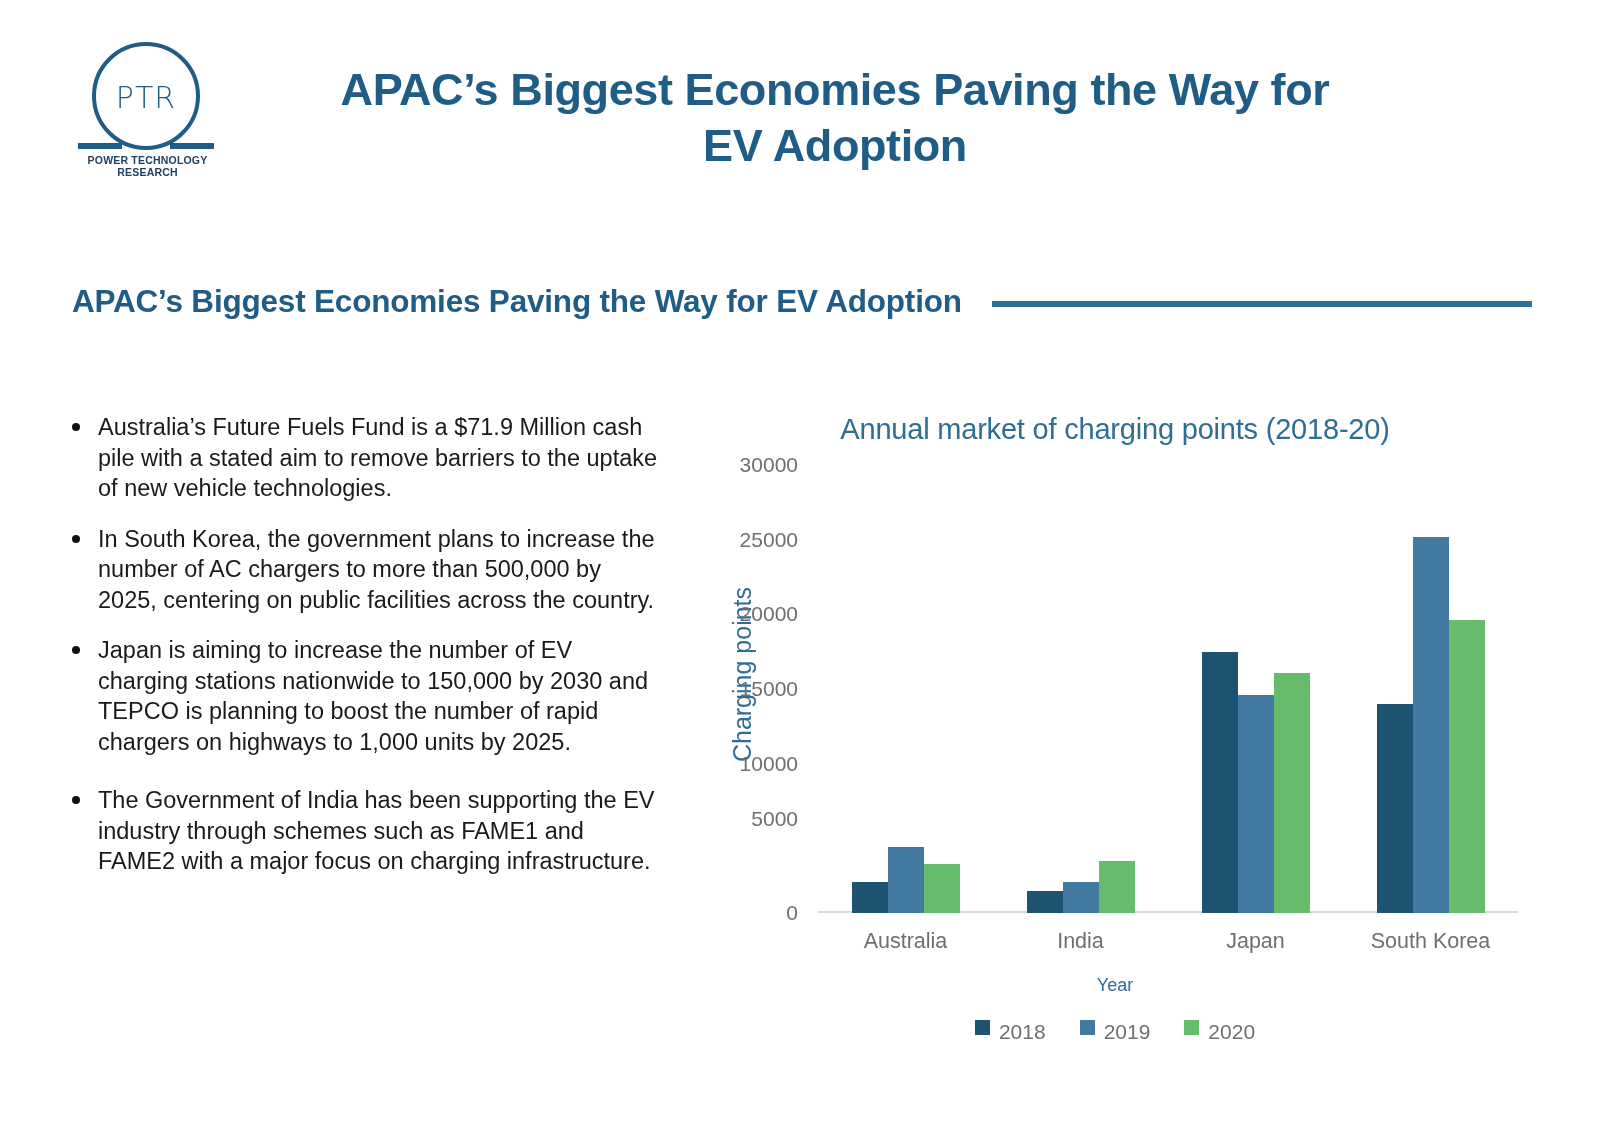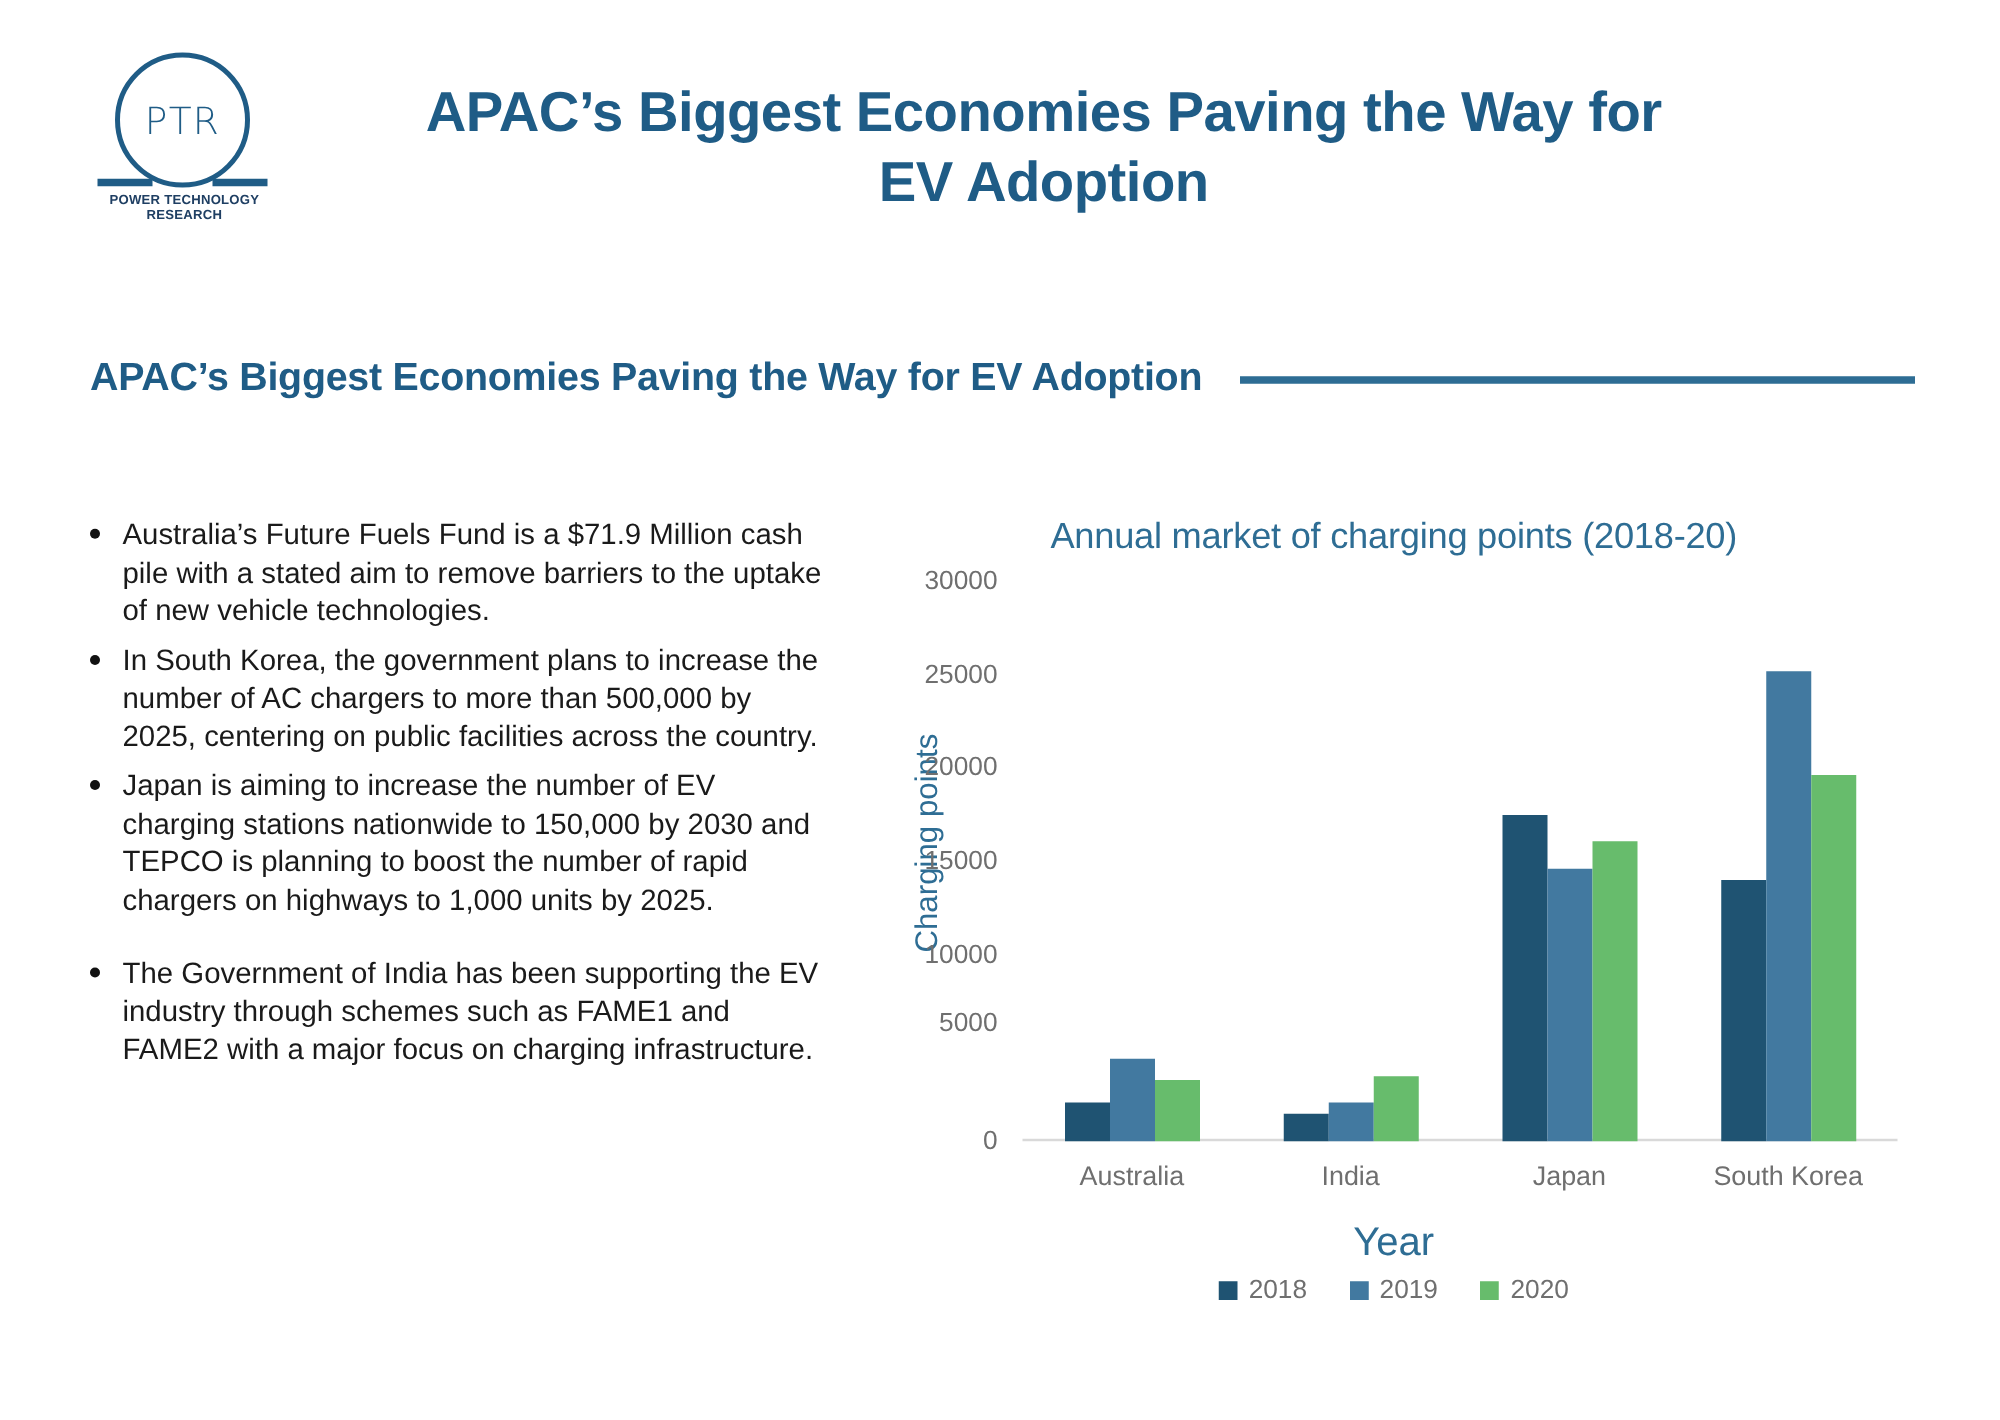--- a/index.html
+++ b/index.html
@@ -125,21 +125,21 @@
     width: 600px;
   }
   .bullet {
     position: relative;
     padding-left: 36px;
     font-size: 23.5px;
     line-height: 30.5px;
     color: #1a1a1a;
     font-family: "Liberation Sans", sans-serif;
   }
-  .bullet + .bullet { margin-top: 9px; }
+  .bullet + .bullet { margin-top: 20px; }
   .bullet.gap-big { margin-top: 28px; }
   .bullet .dot {
     position: absolute;
     left: 10px;
     top: 11px;
     width: 8px;
     height: 8px;
     border-radius: 50%;
     background: #111111;
   }
@@ -172,21 +172,21 @@
     font-size: 25px;
     color: #2E6D94;
     transform: rotate(-90deg);
   }
   .x-axis-label {
     position: absolute;
     left: 0;
     top: 570px;
     width: 850px;
     text-align: center;
-    font-size: 32px;
+    font-size: 18px;
     color: #2E6D94;
   }
 
   .plot {
     position: absolute;
     left: 128px;
     top: 60px;
     width: 700px;
     height: 448px;
   }
@@ -244,21 +244,20 @@
     position: absolute;
     left: 0;
     top: 615px;
     width: 850px;
     display: flex;
     justify-content: center;
     gap: 34px;
   }
   .legend-item {
     display: flex;
-    align-items: center;
     gap: 9px;
     font-size: 21px;
     color: #6f6f6f;
   }
   .legend-swatch {
     width: 15px;
     height: 15px;
     display: block;
   }
 </style>

